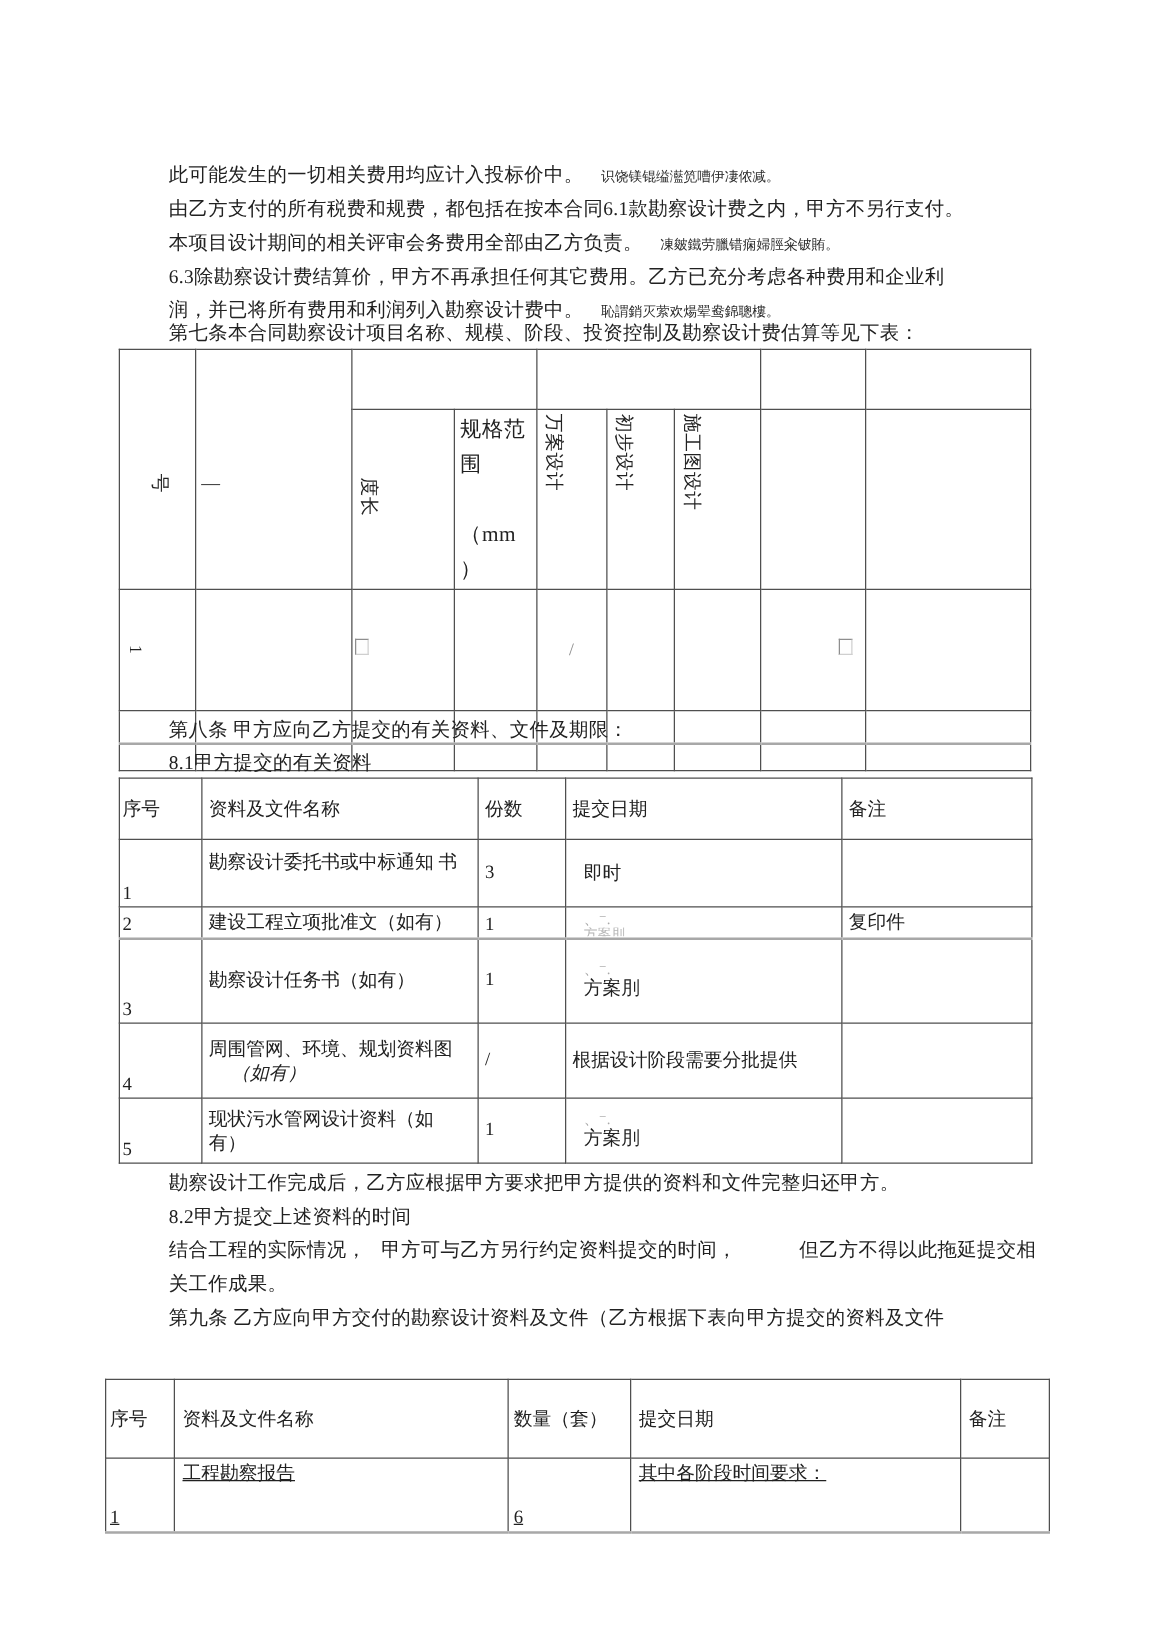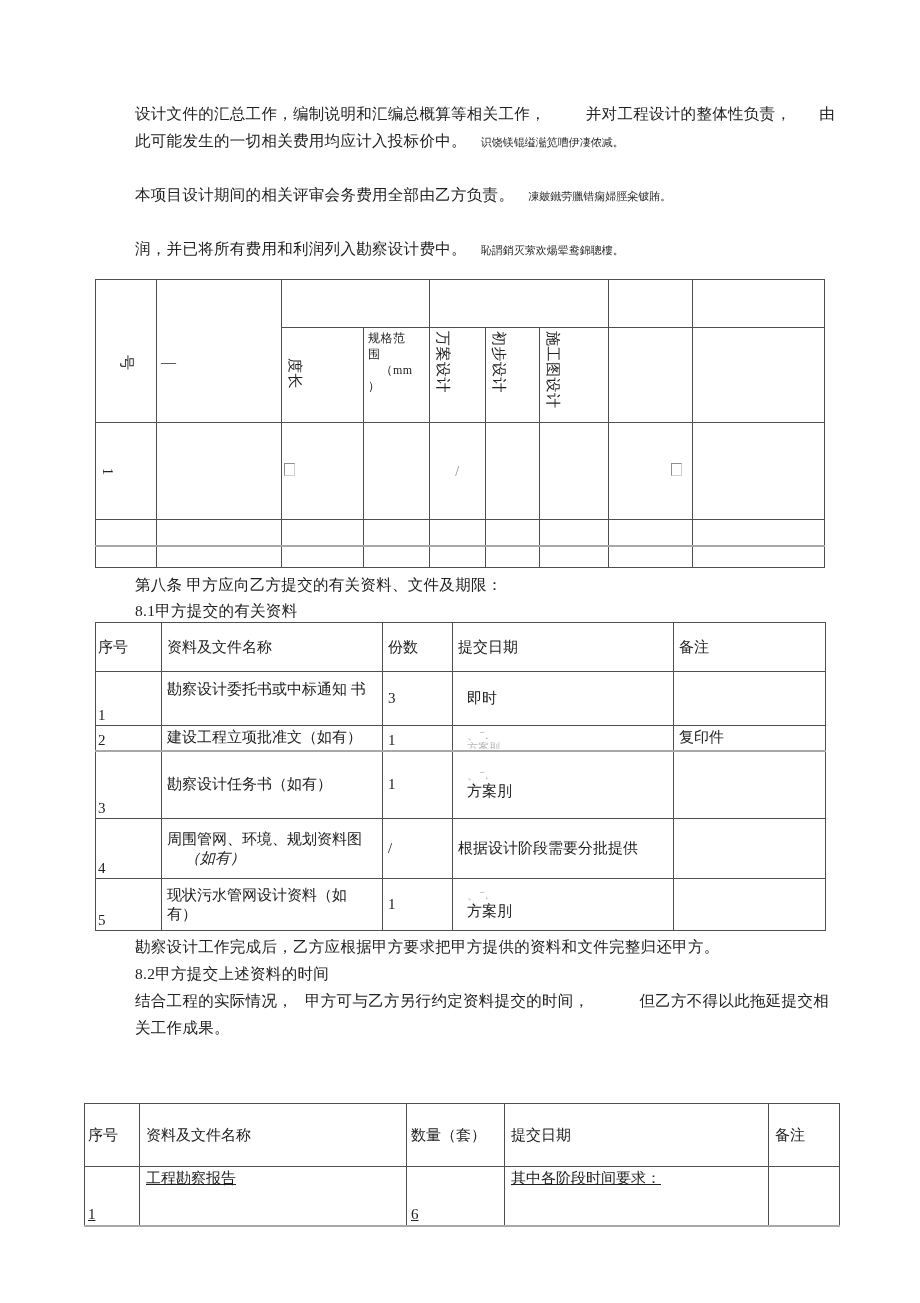--- a/index.html
+++ b/index.html
@@ -15,21 +15,21 @@
   .gap-lg { display:inline-block; width:50px; }
   .gap-xs { display:inline-block; width:12px; }
   .small-garble { font-size:11px; color:#2b2b2b; margin-left:14px; letter-spacing:0; }
   table { position:absolute; border-collapse:collapse; table-layout:fixed; }
   td { border:1px solid #4f4f4f; font-size:15px; vertical-align:middle; padding:1px 4px; overflow:hidden; }
   
   .t1 { left:95px; top:279px; width:729px; }
   .t1 td { letter-spacing:0.5px; }
   .vtext { writing-mode:vertical-rl; text-orientation:sideways; display:inline-block; line-height:1.05; white-space:pre; }
   .cell-top { vertical-align:top; }
-  .spec-cell { vertical-align:top; white-space:pre-line; font-size:12px; line-height:16px; padding-top:2px; }
+  .spec-cell { vertical-align:top; white-space:pre-line; font-size:17px; line-height:28px; padding-top:2px; }
   .cb { display:inline-block; width:11px; height:13px; background:#fefefe;
         border:1px solid #8e8e8e; border-right-color:#cfcfcf; border-bottom-color:#cfcfcf; }
   .slash { color:#8a8a8a; font-size:14px; }
   .thickb td { border-bottom:2.5px solid #a8a8a8; }
   
   .t2 { left:95px; top:622px; width:730px; }
   .t2 td { padding:1px 5px; }
   .num-cell { vertical-align:bottom; padding-bottom:2px; }
   .gmark { color:#a9a9a9; font-size:12px; line-height:13px; display:block; }
   .gclip { display:block; height:7px; overflow:hidden; color:#b5b5b5; font-size:11px; line-height:11px; }
@@ -41,32 +41,32 @@
   .t3 td { padding:2px 6px; }
   .t3 .lastrow td { border-bottom:2.5px solid #a8a8a8;text-decoration:underline; }
   .va-top { vertical-align:top; padding-top:6px; }
   .va-bot { vertical-align:bottom; padding-bottom:2px; }
 </style>
 </head>
 <body>
 
 <div class="page">
 
-  <div class="tline" style="top:105px">
-    <span>设计文件的汇总工作，编制说明和汇编总概算等相关工作，</span><span class="gap-md"></span><span>并对工程设计的整体性负责，</span><span class="gap-sm"></span><span>由</span>
-  </div>
   <div class="tline" style="top:132px">
     <span>此可能发生的一切相关费用均应计入投标价中。</span><span class="small-garble">识饶镁锟缢灆笕嘈伊凄侬减。</span>
   </div>
+  <div class="tline" style="top:159px">由乙方支付的所有税费和规费，都包括在按本合同6.1款勘察设计费之内，甲方不另行支付。</div>
   <div class="tline" style="top:186px">
     <span>本项目设计期间的相关评审会务费用全部由乙方负责。</span><span class="small-garble">凍皴鐵劳臘错痫婦脛籴铍賄。</span>
   </div>
+  <div class="tline" style="top:213px">6.3除勘察设计费结算价，甲方不再承担任何其它费用。乙方已充分考虑各种费用和企业利</div>
   <div class="tline" style="top:240px">
     <span>润，并已将所有费用和利润列入勘察设计费中。</span><span class="small-garble">恥謂銷灭萦欢煬翚鸯錦聰樓。</span>
   </div>
+  <div class="tline" style="top:258px">第七条本合同勘察设计项目名称、规模、阶段、投资控制及勘察设计费估算等见下表：</div>
 
   <table class="t1">
     <colgroup>
       <col style="width:61px">
         <col style="width:125px">
         <col style="width:82px">
         <col style="width:66px">
       <col style="width:56px">
         <col style="width:54px">
         <col style="width:69px">
@@ -198,20 +198,21 @@
     </tr>
   </tbody>
     </table>
 
   <div class="tline" style="top:938px">勘察设计工作完成后，乙方应根据甲方要求把甲方提供的资料和文件完整归还甲方。</div>
   <div class="tline" style="top:965px">8.2甲方提交上述资料的时间</div>
   <div class="tline" style="top:992px">
     <span>结合工程的实际情况，</span><span class="gap-xs"></span><span>甲方可与乙方另行约定资料提交的时间，</span><span class="gap-lg"></span><span>但乙方不得以此拖延提交相</span>
   </div>
   <div class="tline" style="top:1019px">关工作成果。</div>
+  <div class="tline" style="top:1046px">第九条 乙方应向甲方交付的勘察设计资料及文件（乙方根据下表向甲方提交的资料及文件</div>
 
   <table class="t3">
     <colgroup>
       <col style="width:55px">
         <col style="width:267px">
         <col style="width:98px">
         <col style="width:264px">
         <col style="width:71px">
     </colgroup>
     <tbody>

